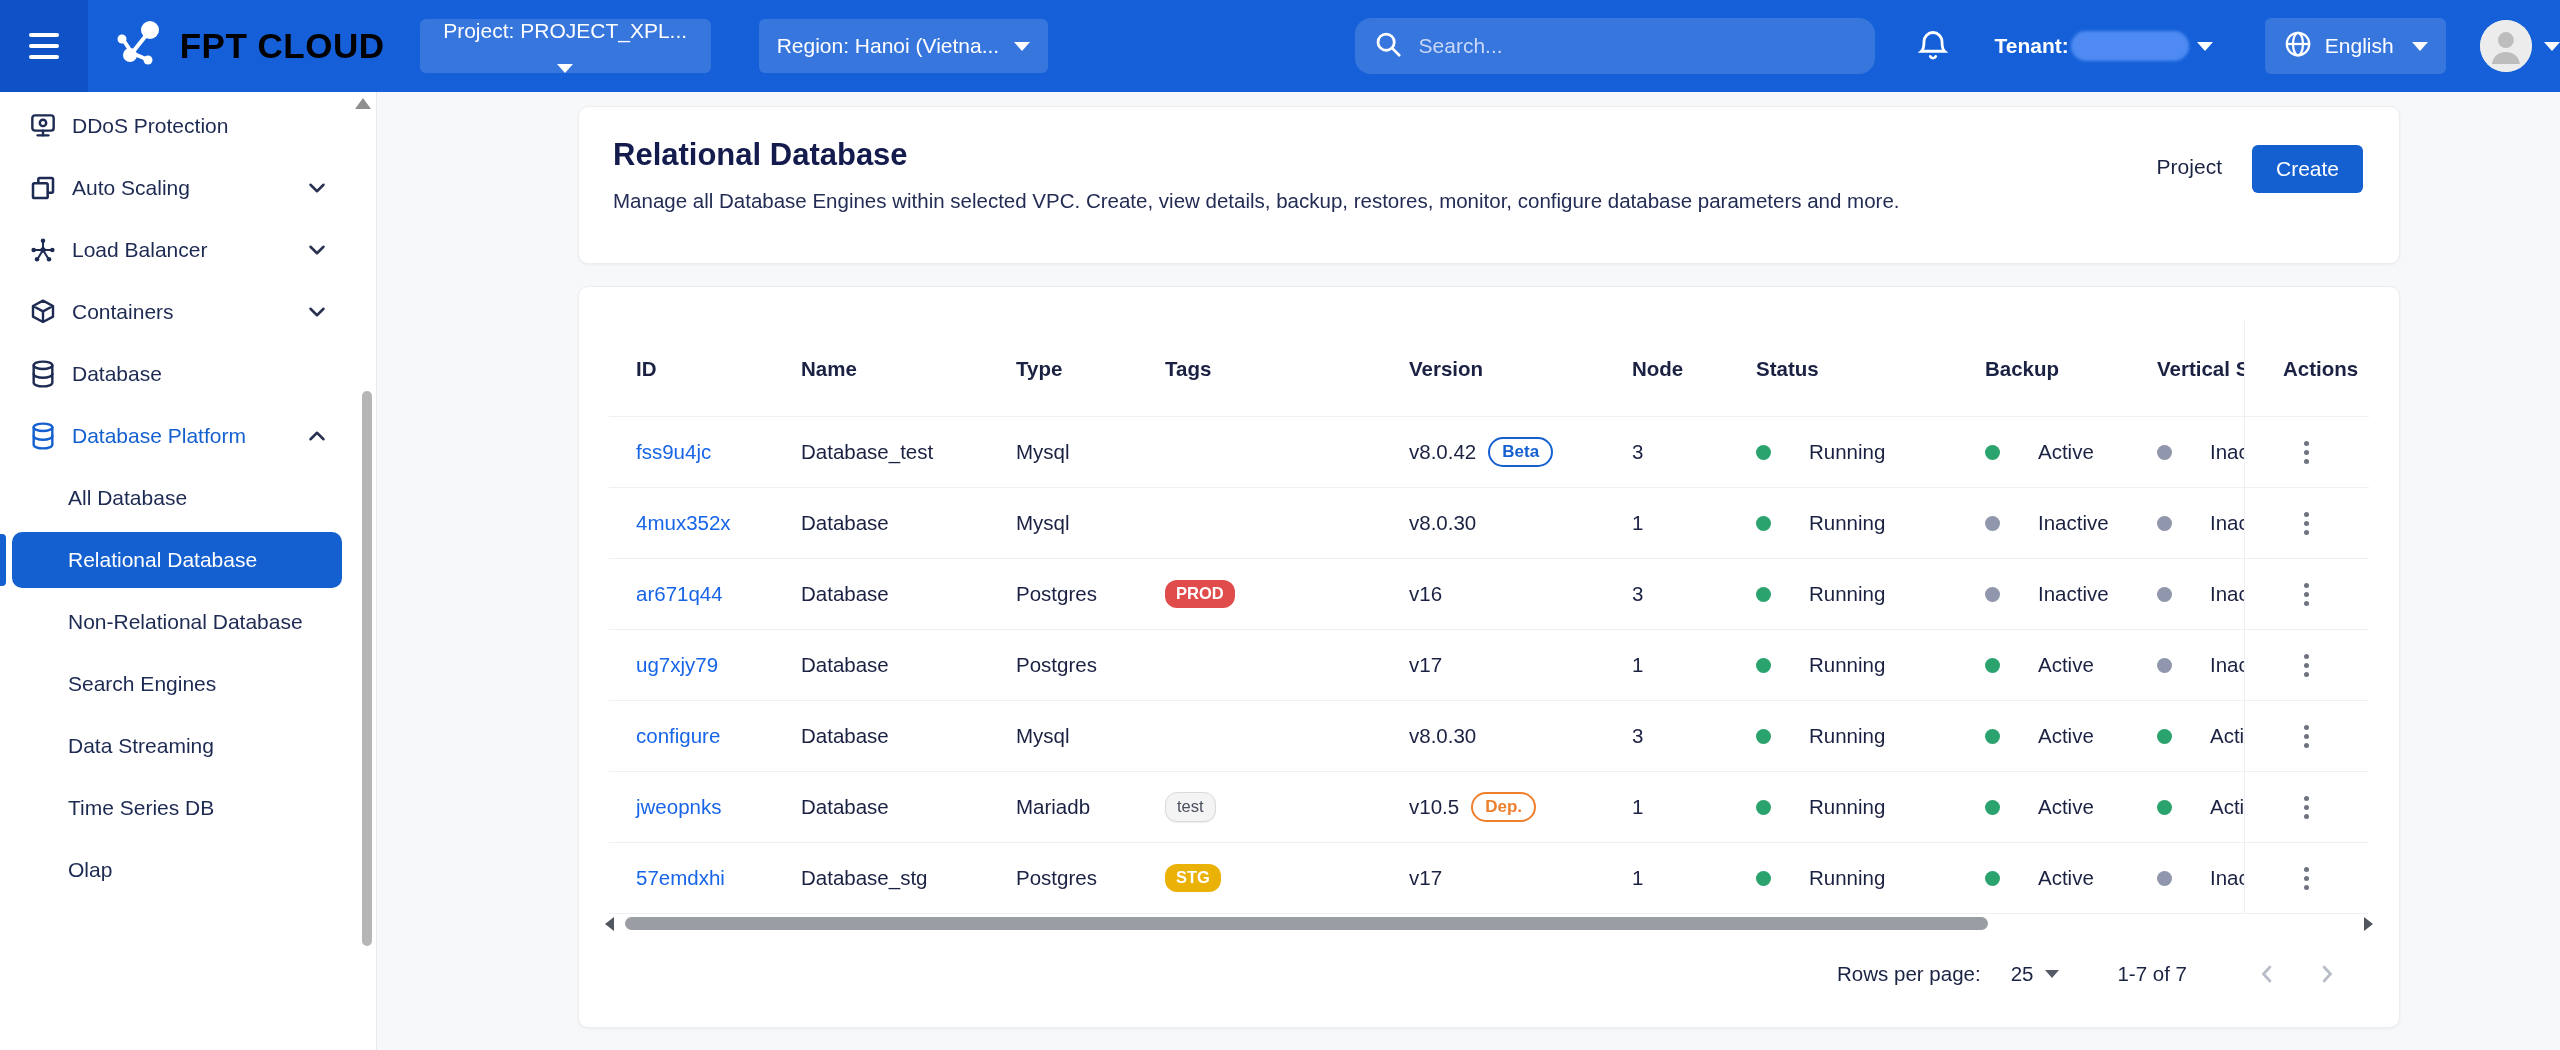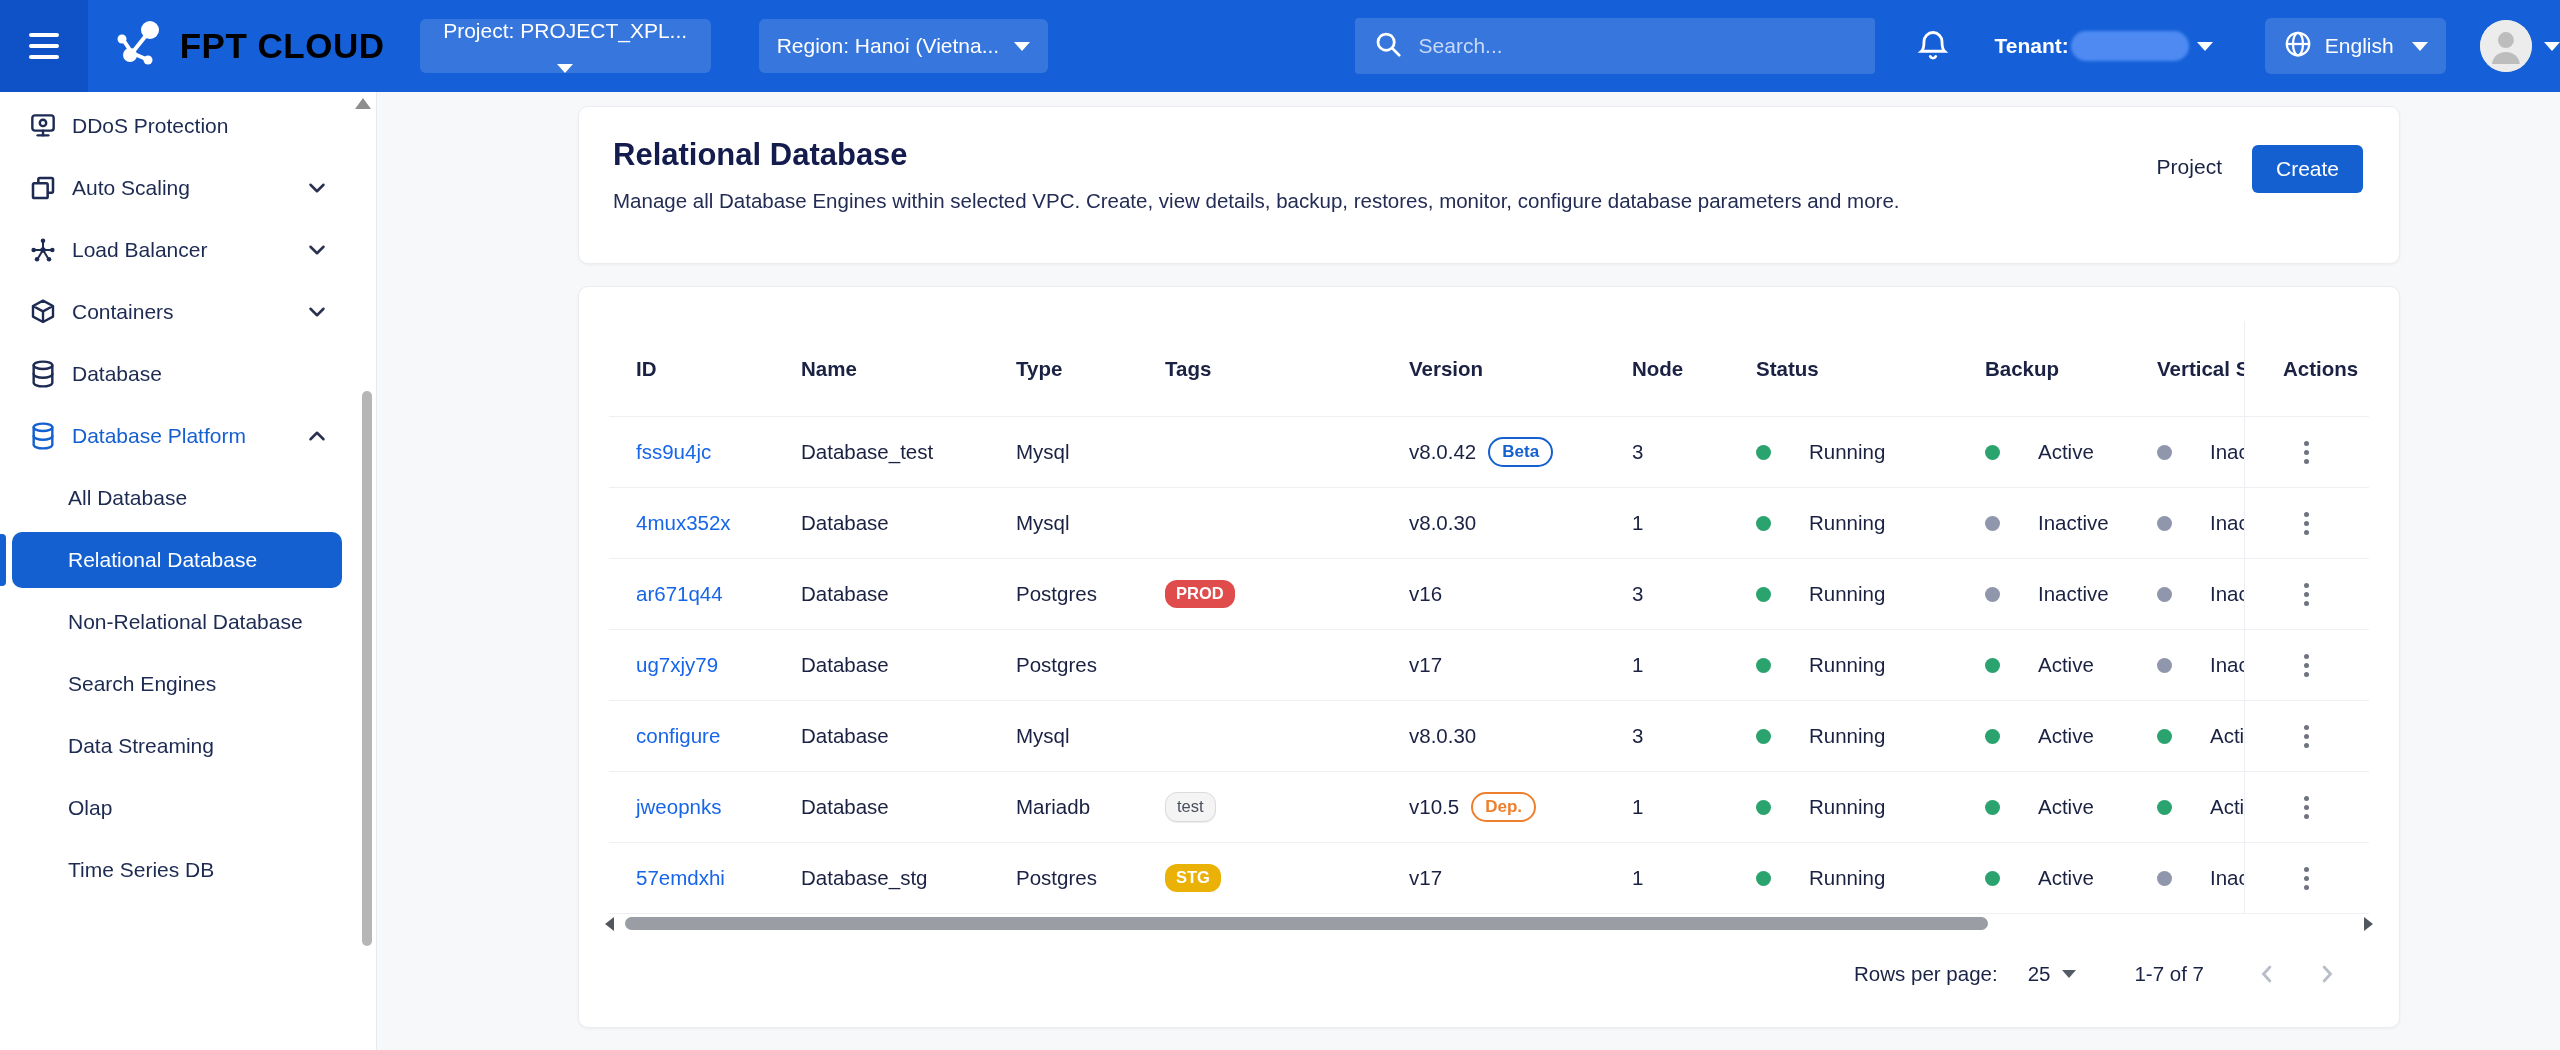--- a/index.html
+++ b/index.html
@@ -14,21 +14,21 @@
   
   .topbar { height:92px; background:#1560D8; display:flex; align-items:center; position:relative; }
   .menu-box { width:88px; height:92px; background:#0F52C7; display:flex; align-items:center; justify-content:center; flex-direction:column; gap:7px; cursor:pointer; border:none; }
   .menu-box i { display:block; width:30px; height:4px; background:#fff; border-radius:2px; }
   .logo { margin-left:24px; width:262px; display:flex; align-items:center; gap:10px; }
   .logo-text { font-size:35px; font-weight:800; color:#000000; letter-spacing:0.5px; white-space:nowrap; }
   .hdr-pill { background:rgba(255,255,255,0.15); border:none; border-radius:6px; height:54px; display:flex; align-items:center; justify-content:space-between; color:#fff; font-size:21px; padding:0 18px; cursor:pointer; font-family:inherit; }
   .project { width:292px; margin-left:46px;flex-direction:column; }
   .region { width:290px; margin-left:48px; }
   .caret { width:0; height:0; border-left:8px solid transparent; border-right:8px solid transparent; border-top:9px solid #fff; flex:none; }
-  .search { margin-left:307px; width:522px; height:56px; border-radius:4px; background:rgba(255,255,255,0.15); display:flex; align-items:center; padding:0 18px; gap:14px; }
+  .search { margin-left:307px; width:522px; height:56px; border-radius:16px; background:rgba(255,255,255,0.15); display:flex; align-items:center; padding:0 18px; gap:14px; }
   .search input { flex:1; background:transparent; border:none; outline:none; color:#fff; font-size:21px; font-family:inherit; }
   .search input::placeholder { color:#C9D8F6; }
   .bell-wrap { margin-left:40px; display:flex; cursor:pointer; background:none; border:none; padding:0; }
   .tenant { margin-left:44px; display:flex; align-items:center; gap:8px; color:#fff; font-size:21px; font-weight:700; cursor:pointer; }
   .tenant-redacted { width:118px; height:30px; border-radius:15px; background:#4E8AF2; filter:blur(1.5px); margin-left:-6px; }
   .lang { margin-left:52px; width:182px; height:56px; gap:12px; }
   .lang .lbl { flex:1; text-align:left; }
   .avatar { margin-left:34px; width:52px; height:52px; border-radius:50%; background:#ECECEC; display:flex; align-items:center; justify-content:center; cursor:pointer; overflow:hidden; }
   .acct-caret { margin-left:12px; cursor:pointer; }
 
@@ -82,21 +82,21 @@
 
   .hscroll { margin:0 26px; height:20px; position:relative; display:flex; align-items:center; justify-content:space-between; }
   .hs-thumb { position:absolute; left:20px; top:3px; width:1363px; height:13px; background:#9A9DA3; border-radius:7px; cursor:pointer; }
   .tri { width:0; height:0; cursor:pointer; }
   .tri.left { border-top:7px solid transparent; border-bottom:7px solid transparent; border-right:9px solid #52565E; }
   .tri.right { border-top:7px solid transparent; border-bottom:7px solid transparent; border-left:9px solid #52565E; }
 
   .tfoot { display:flex; align-items:center; justify-content:flex-end; height:80px; color:#1A2344; font-size:20.5px; padding-right:42px; }
   .rpp { display:flex; align-items:center; gap:12px; margin:0 58px 0 30px; cursor:pointer; }
   .caret-dark { width:0; height:0; border-left:7px solid transparent; border-right:7px solid transparent; border-top:8px solid #555B66; }
-  .range { margin-right:33px; }
+  .range { margin-right:50px; }
   .pg-btn { background:none; border:none; padding:0 16px; cursor:default; display:flex; }
 </style>
 </head>
 <body>
 
 <header class="topbar">
   <button class="menu-box">
       <i></i>
       <i></i>
       <i></i>
@@ -275,24 +275,24 @@
         <div class="side-item sub">
           <span>Non-Relational Database</span>
         </div>
         <div class="side-item sub">
           <span>Search Engines</span>
         </div>
         <div class="side-item sub">
           <span>Data Streaming</span>
         </div>
         <div class="side-item sub">
+          <span>Time Series DB</span>
+        </div>
+        <div class="side-item sub">
           <span>Olap</span>
-        </div>
-        <div class="side-item sub">
-          <span>Time Series DB</span>
         </div>
       </nav>
     <div class="side-scroll-up"></div>
     <div class="side-scroll-thumb"></div>
   </aside>
 
   <main class="main">
     <section class="card head-card">
       <div>
         <h1>Relational Database</h1>

